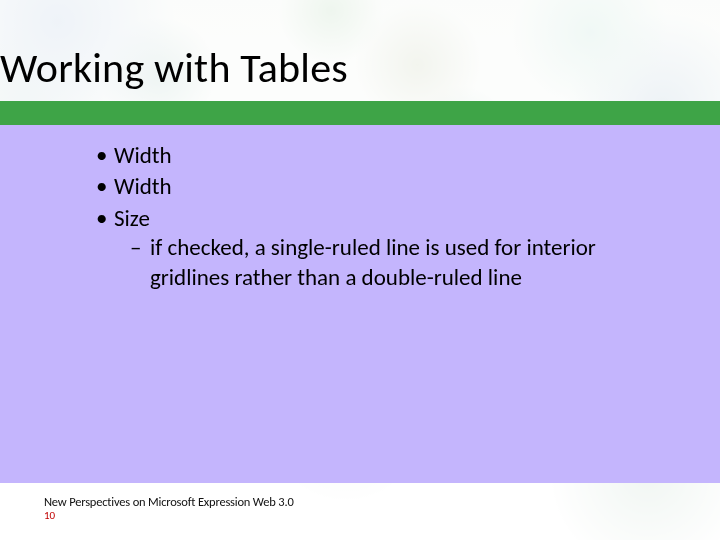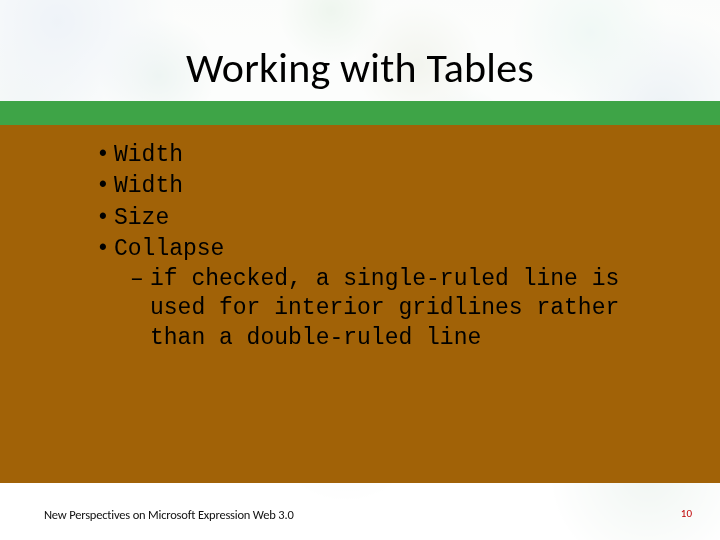--- a/index.html
+++ b/index.html
@@ -29,47 +29,45 @@
       radial-gradient(circle at 48% 78%, #d8e8d8 0%, rgba(255,255,255,0) 14%),
       radial-gradient(circle at 90% 88%, #c2daca 0%, rgba(255,255,255,0) 12%),
       linear-gradient(180deg, #f1f6f0 0%, #ffffff 55%);
     z-index: 0;
   }
 
   .title-area {
     position: relative;
     z-index: 1;
     padding-top: 42px;
-    text-align: center;
   }
   .title {
     font-size: 42px;
     font-weight: 400;
     color: #000;
     letter-spacing: 0.2px;
   }
 
   .green-bar {
     position: relative;
     z-index: 1;
     margin-top: 8px;
     height: 24px;
     background: #3ea447;
   }
 
   .content {
     position: relative;
     z-index: 1;
-    background: #a16207;
+    background: #c4b5fd;
     padding: 14px 60px 0 96px;
     height: 358px;
     font-size: 23px;
     color: #000;
     line-height: 1.28;
-    font-family: Liberation Mono, monospace;
   }
 
   .lvl1 {
     position: relative;
     padding-left: 18px;
     margin-top: 2px;
   }
   .lvl1::before {
     content: "•";
     position: absolute;
@@ -97,20 +95,21 @@
   .footer {
     position: absolute;
     bottom: 18px;
     left: 0;
     right: 0;
     padding: 0 28px 0 44px;
     display: flex;
     justify-content: space-between;
     align-items: flex-start;
     z-index: 2;
+    flex-direction: column;
   }
   .footer-left {
     font-size: 12.5px;
     color: #111;
     letter-spacing: -0.2px;
   }
   .footer-right {
     font-size: 11px;
     color: #c00000;
   }
@@ -133,23 +132,20 @@
   </div>
 
   <div class="lvl1">
     <span>Width</span>
   </div>
 
   <div class="lvl1">
     <span>Size</span>
   </div>
 
-  <div class="lvl1">
-    <span>Collapse</span>
-  </div>
   <div class="lvl2">
     <span class="sub-text">if checked, a single-ruled line is used  for interior gridlines rather than a double-ruled line</span>
   </div>
 
 </div>
 
 <div class="footer">
   <div class="footer-left">New Perspectives on Microsoft Expression Web 3.0</div>
   <div class="footer-right">10</div>
 </div>

